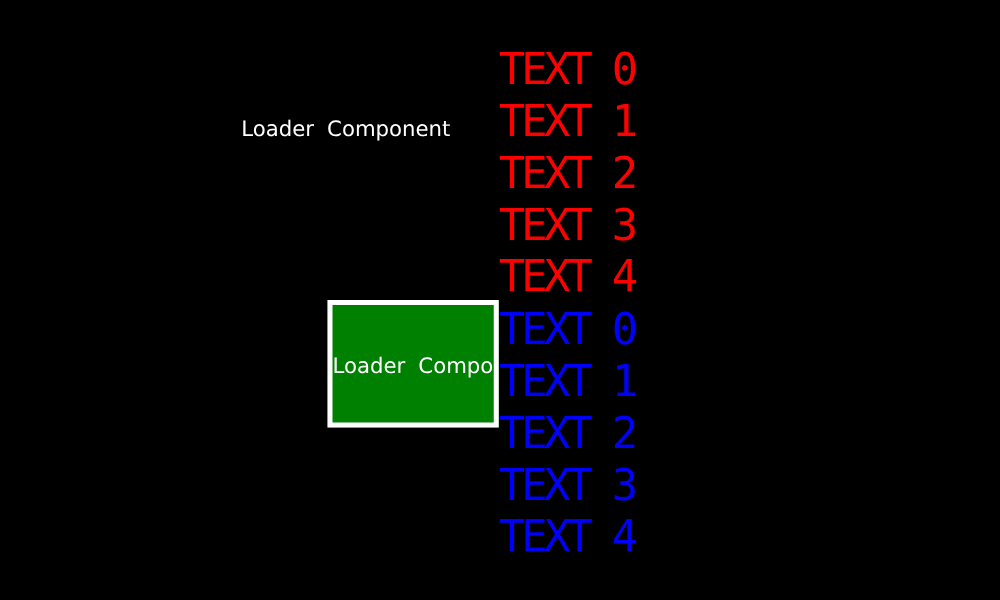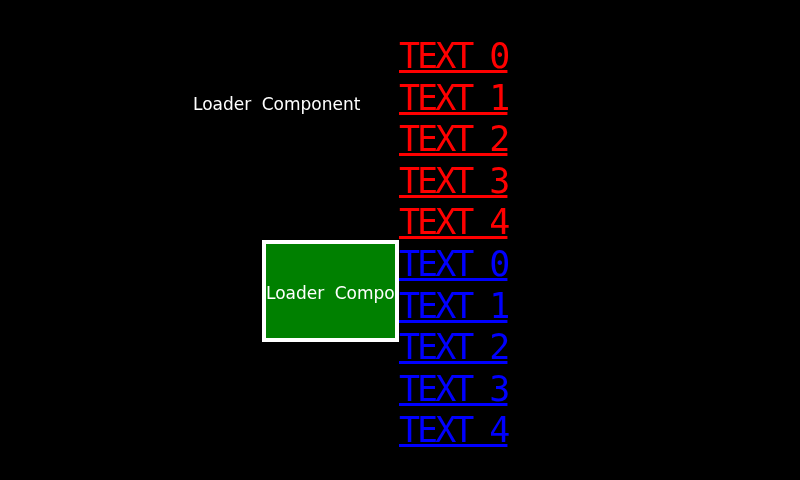--- a/index.html
+++ b/index.html
@@ -52,21 +52,20 @@
     left: 399px;
     top: 36px;
   }
   .text-item {
     height: 41.6px;
     line-height: 41.6px;
     font-family: "DejaVu Sans Mono", "Liberation Mono", monospace;
     font-size: 35px;
     letter-spacing: -3px;
     white-space: nowrap;
-    text-decoration: underline;
   }
 </style>
 </head>
 <body>
 
 <div class="screen" style="background: rgb(0, 0, 0);">
 
   <div class="top-loader-label" style="color: rgb(255, 255, 255);">Loader Component</div>
 
   <div class="loader-box" style="background: rgb(0, 128, 0); border-color: rgb(255, 255, 255);">

